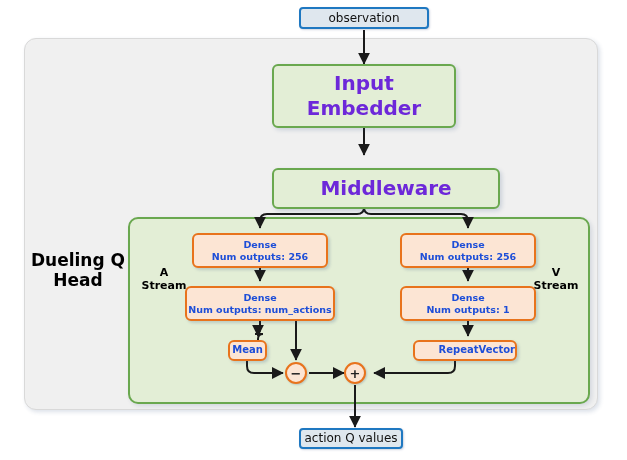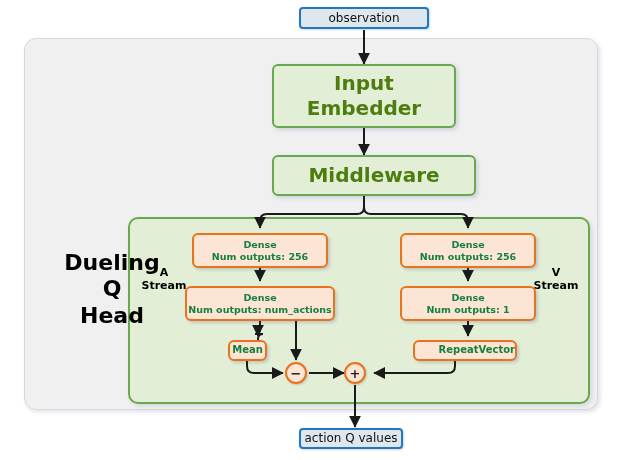--- a/index.html
+++ b/index.html
@@ -64,32 +64,32 @@
     color: #111111;
     font-size: 12px;
     box-shadow: 1px 1px 2px rgba(40,70,120,0.22);
   }
 
   
   .green-box {
     background: #e3eed6;
     border: 2px solid #6aa84f;
     border-radius: 6px;
-    color: #4d7c0f;
+    color: #6d28d9;
     font-size: 20px;
     font-weight: bold;
     box-shadow: 2px 2px 4px rgba(40,70,120,0.18);
   }
 
   
   .orange-box {
     background: #fce5d4;
     border: 2px solid #e8731c;
     border-radius: 6px;
-    color: #15803d;
+    color: #1d4ed8;
     box-shadow: 2px 2px 3px rgba(40,70,120,0.20);
   }
   .orange-box .title {
     font-size: 9.5px;
     font-weight: bold;
   }
   .orange-box .sub {
     font-size: 9.5px;
     font-weight: bold;
   }
@@ -115,22 +115,21 @@
 
   
   .label {
     position: absolute;
     text-align: center;
     color: #000000;
     font-weight: bold;
     line-height: 1.2;
   }
   .label-head {
-    font-size: 22px;
-    margin-left: 34px;
+    font-size: 17px;
   }
   .label-stream {
     font-size: 11px;
   }
 </style>
 </head>
 <body>
 
 <div id="stage">
 
@@ -179,21 +178,21 @@
   </svg>
 
   <div class="node io-box" style="left:299px; top:7px; width:130px; height:22px;">
     <span>observation</span>
   </div>
 
   <div class="node green-box" style="left:272px; top:64px; width:184px; height:64px;">
     <span>Input Embedder</span>
   </div>
 
-  <div class="node green-box" style="left:272px; top:155px; width:204px; height:41px;">
+  <div class="node green-box" style="left:272px; top:168px; width:228px; height:41px;">
     <span>Middleware</span>
   </div>
 
   <div class="label label-head" style="left:30px; top:250px; width:96px;">
     <div>Dueling Q</div>
     <div>Head</div>
   </div>
 
   <div class="label label-stream" style="left:136px; top:266px; width:56px;">
     <div>A</div>

